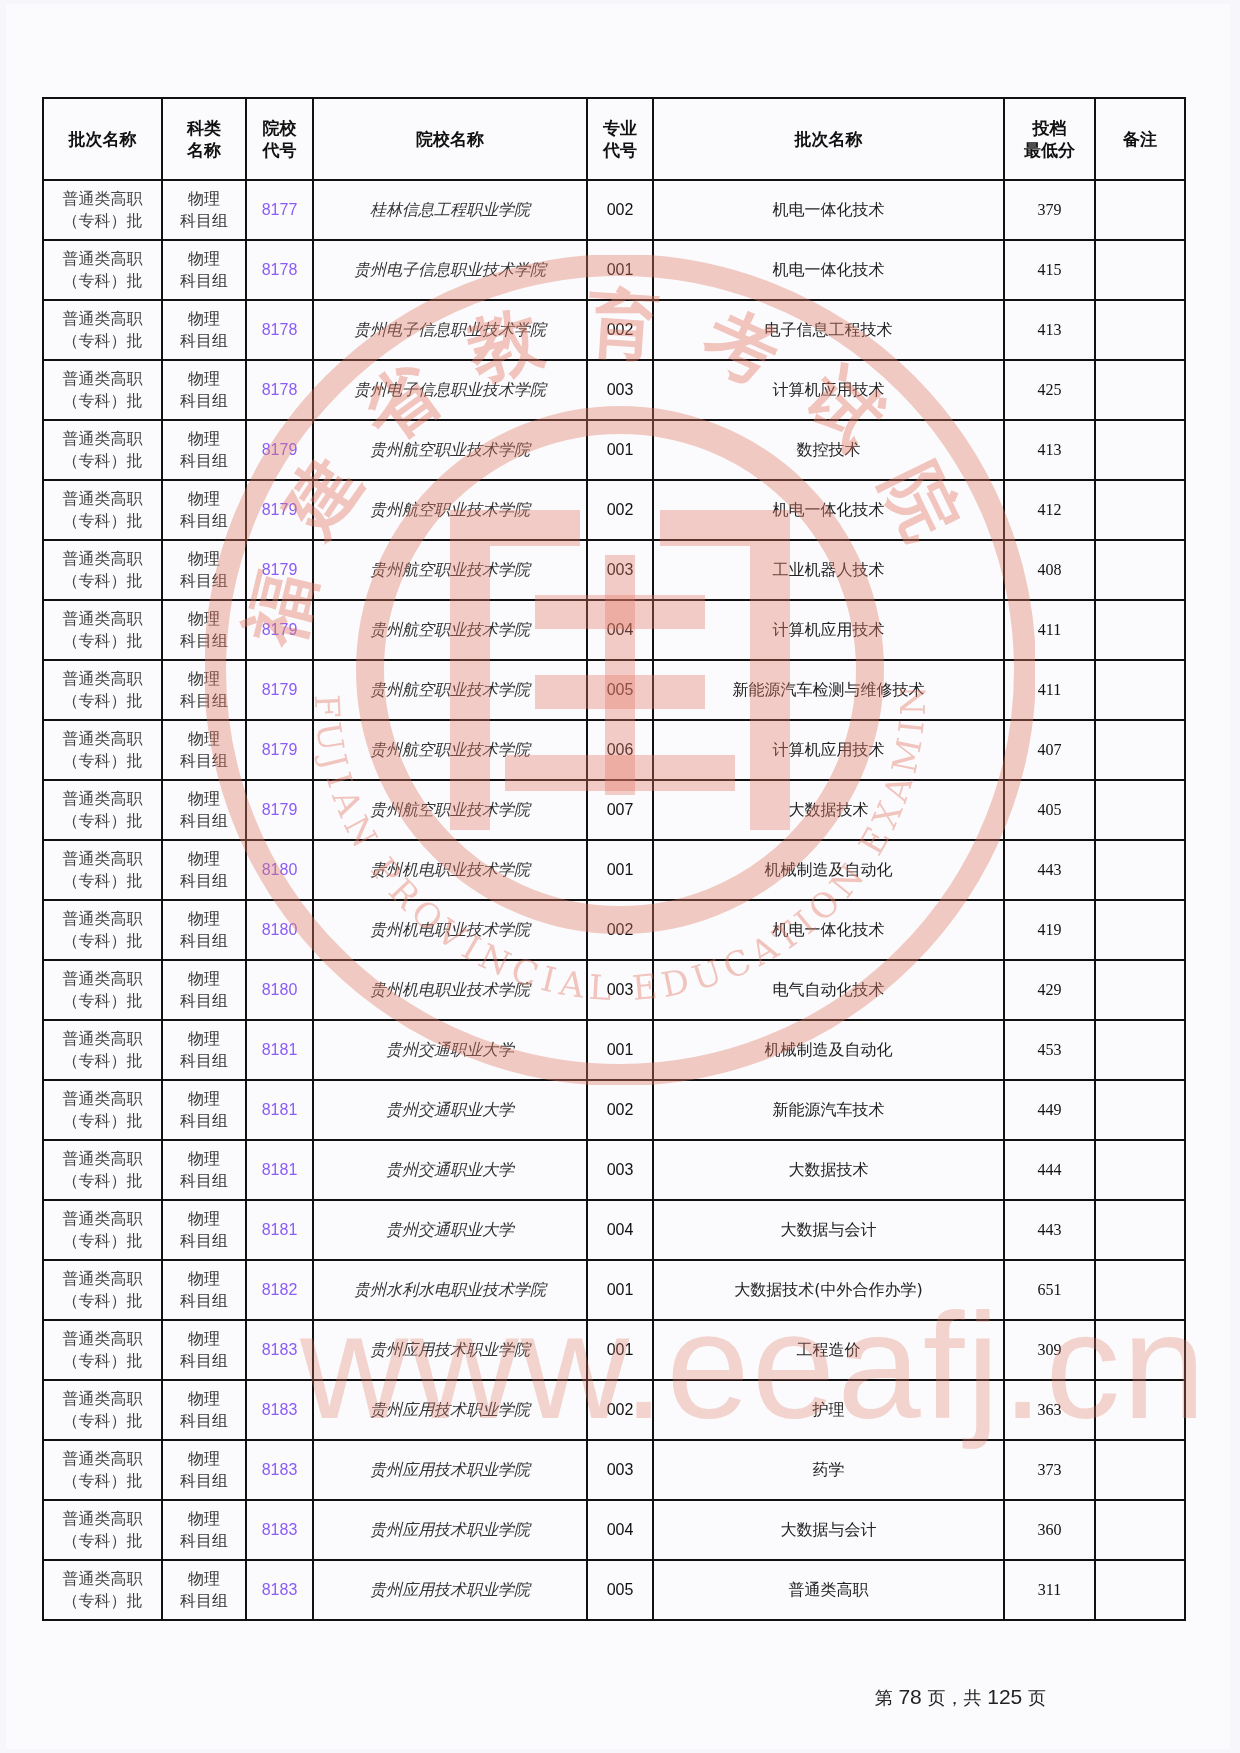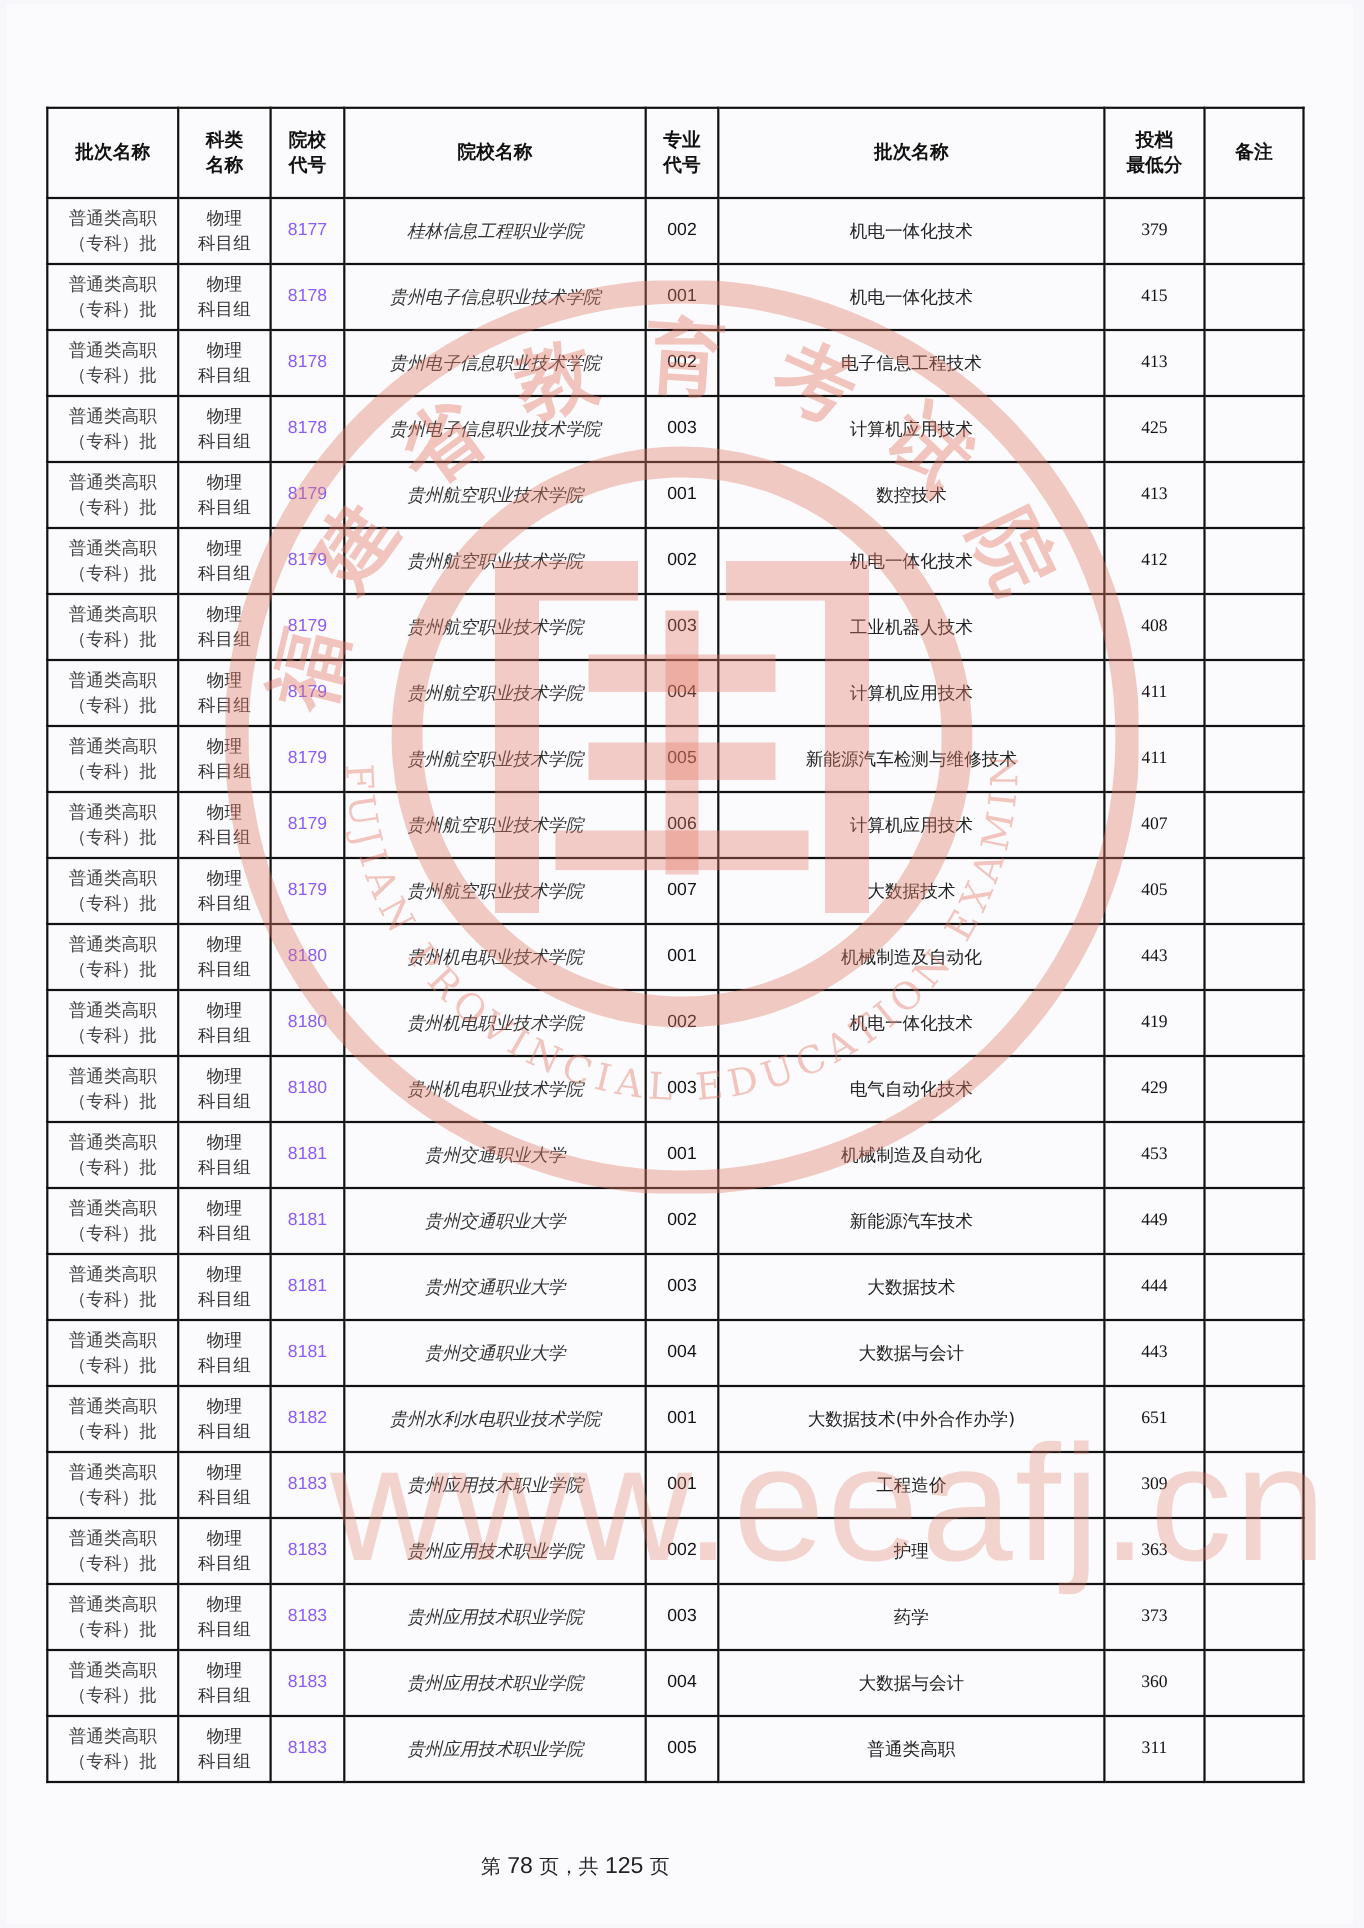--- a/index.html
+++ b/index.html
@@ -56,21 +56,21 @@
   }
   td.batch { color: #444; font-size: 16px; line-height: 23px; }
   td.subject { color: #333; font-size: 17px; line-height: 23px; border-radius: 13px; }
   td.code { font-family: "Liberation Sans", sans-serif; font-size: 19px; color: #8b5cf6; }
   td.school { text-align: left; padding-left: 5px; color: #333; font-size: 17px; font-style: italic; }
   td.mcode { font-family: "Liberation Sans", sans-serif; font-size: 18px; color: #111; }
   td.major { text-align: left; padding-left: 5px; color: #222; font-size: 17px; }
   td.score-v { font-family: Liberation Serif, serif; font-size: 18px; color: #111; }
   .footer {
     position: absolute; left: 0; width: 1046px; top: 1685px;
-    text-align: center; font-size: 18px; color: #222;
+    text-align: right; font-size: 18px; color: #222;
   }
   .footer .num { font-family: "Liberation Sans", sans-serif; font-size: 21px; }
 </style>
 </head>
 <body>
 
 <div class="page"></div>
 
 <table class="score">
   <colgroup>

